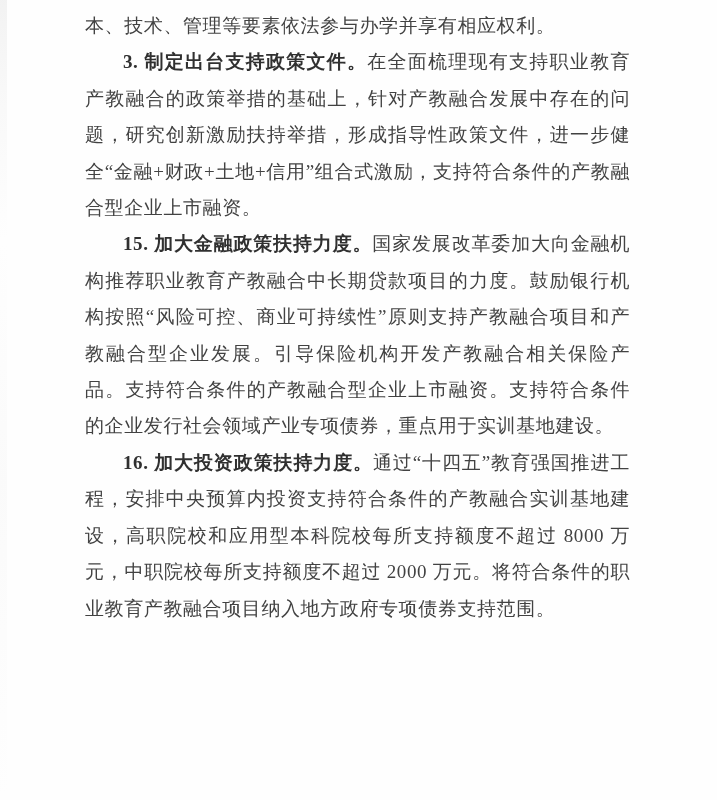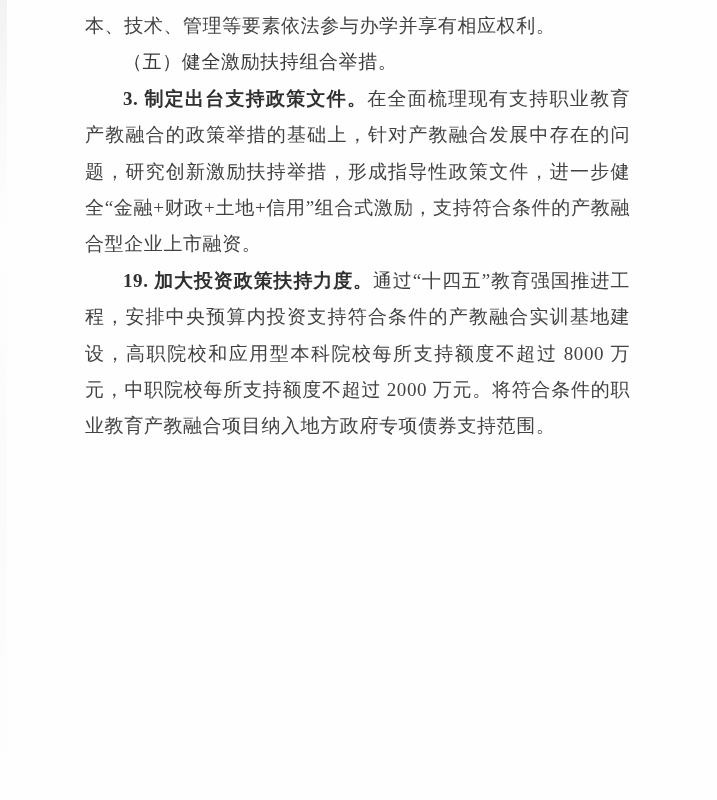--- a/index.html
+++ b/index.html
@@ -57,21 +57,21 @@
 <body>
 
 <div class="page">
   <div class="scan-edge"></div>
 
   <div class="text-block">
 
     <p><span>本、技术、管理等要素依法参与办学并享有相应权利。</span></p>
 
 
-    <p class="indent kai-heading"><span>（五）健全激励扶持组合举措。</span></p>
 
     <p class="indent"><span class="lead">3. 制定出台支持政策文件。</span><span>在全面梳理现有支持职业教育产教融合的政策举措的基础上，针对产教融合发展中存在的问题，研究创新激励扶持举措，形成指导性政策文件，进一步健全“金融+财政+土地+信用”组合式激励，支持符合条件的产教融合型企业上市融资。</span></p>
 
+    <p class="indent"><span class="lead">15. 加大金融政策扶持力度。</span><span>国家发展改革委加大向金融机构推荐职业教育产教融合中长期贷款项目的力度。鼓励银行机构按照“风险可控、商业可持续性”原则支持产教融合项目和产教融合型企业发展。引导保险机构开发产教融合相关保险产品。支持符合条件的产教融合型企业上市融资。支持符合条件的企业发行社会领域产业专项债券，重点用于实训基地建设。</span></p>
 
-    <p class="indent"><span class="lead">19. 加大投资政策扶持力度。</span><span>通过“十四五”教育强国推进工程，安排中央预算内投资支持符合条件的产教融合实训基地建设，高职院校和应用型本科院校每所支持额度不超过 8000 万元，中职院校每所支持额度不超过 2000 万元。将符合条件的职业教育产教融合项目纳入地方政府专项债券支持范围。</span></p>
+    <p class="indent"><span class="lead">16. 加大投资政策扶持力度。</span><span>通过“十四五”教育强国推进工程，安排中央预算内投资支持符合条件的产教融合实训基地建设，高职院校和应用型本科院校每所支持额度不超过 8000 万元，中职院校每所支持额度不超过 2000 万元。将符合条件的职业教育产教融合项目纳入地方政府专项债券支持范围。</span></p>
 
   </div>
 </div>
 
 </body></html>

